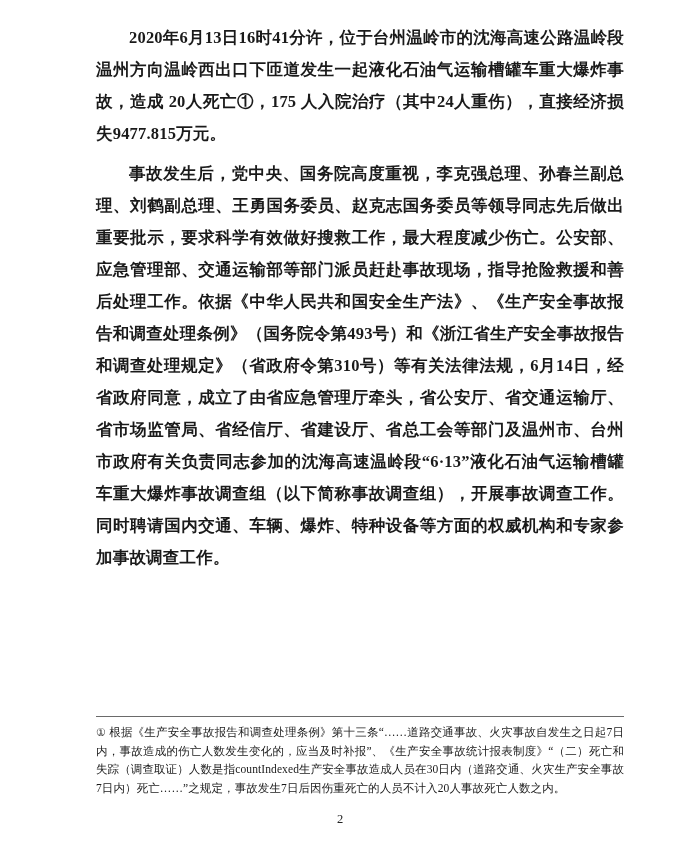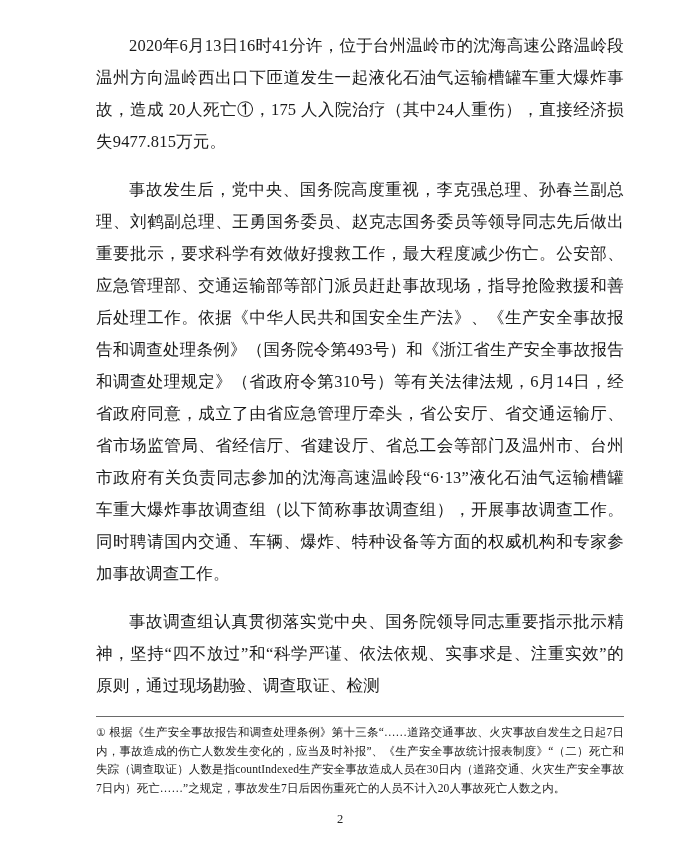--- a/index.html
+++ b/index.html
@@ -23,22 +23,23 @@
     position: relative;
   }
   .body-text {
     font-size: 16.5px;
     line-height: 32px;
     text-align: justify;
     text-justify: inter-ideograph;
     letter-spacing: 0.2px;
   }
   .body-text p {
-    margin: 16px 0 0 0;
+    margin: 8px 0 0 0;
     text-indent: 2em;
+    font-weight: bold;
   }
   .footnote-rule {
     border: none;
     border-top: 1px solid #6a6a6a;
     margin: 8px 0 6px 0;
     width: 100%;
   }
   .footnote {
     font-size: 11.5px;
     line-height: 18.5px;
@@ -73,21 +74,20 @@
   }
 </style>
 </head>
 <body>
 
 <div class="page">
 
   <div class="body-text">
     <p><span>2020年6月13日16时41分许，位于台州温岭市的沈海高速公路温岭段温州方向温岭西出口下匝道发生一起液化石油气运输槽罐车重大爆炸事故，造成 20人死亡①，175 人入院治疗（其中24人重伤），直接经济损失9477.815万元。</span></p>
     <p><span>事故发生后，党中央、国务院高度重视，李克强总理、孙春兰副总理、刘鹤副总理、王勇国务委员、赵克志国务委员等领导同志先后做出重要批示，要求科学有效做好搜救工作，最大程度减少伤亡。公安部、应急管理部、交通运输部等部门派员赶赴事故现场，指导抢险救援和善后处理工作。依据《中华人民共和国安全生产法》、《生产安全事故报告和调查处理条例》（国务院令第493号）和《浙江省生产安全事故报告和调查处理规定》（省政府令第310号）等有关法律法规，6月14日，经省政府同意，成立了由省应急管理厅牵头，省公安厅、省交通运输厅、省市场监管局、省经信厅、省建设厅、省总工会等部门及温州市、台州市政府有关负责同志参加的沈海高速温岭段“6·13”液化石油气运输槽罐车重大爆炸事故调查组（以下简称事故调查组），开展事故调查工作。同时聘请国内交通、车辆、爆炸、特种设备等方面的权威机构和专家参加事故调查工作。</span></p>
-    <p><span>事故调查组认真贯彻落实党中央、国务院领导同志重要指示批示精神，坚持“四不放过”和“科学严谨、依法依规、实事求是、注重实效”的原则，通过现场勘验、调查取证、检测</span></p>
   </div>
 
   <div class="footnote-block">
     <hr class="footnote-rule">
     <div class="footnote">
       <p><span class="marker">①</span> <span>根据《生产安全事故报告和调查处理条例》第十三条“……道路交通事故、火灾事故自发生之日起7日内，事故造成的伤亡人数发生变化的，应当及时补报”、《生产安全事故统计报表制度》“（二）死亡和失踪（调查取证）人数是指countIndexed生产安全事故造成人员在30日内（道路交通、火灾生产安全事故7日内）死亡……”之规定，事故发生7日后因伤重死亡的人员不计入20人事故死亡人数之内。</span></p>
     </div>
   </div>
 
   <div class="page-number">2</div>

